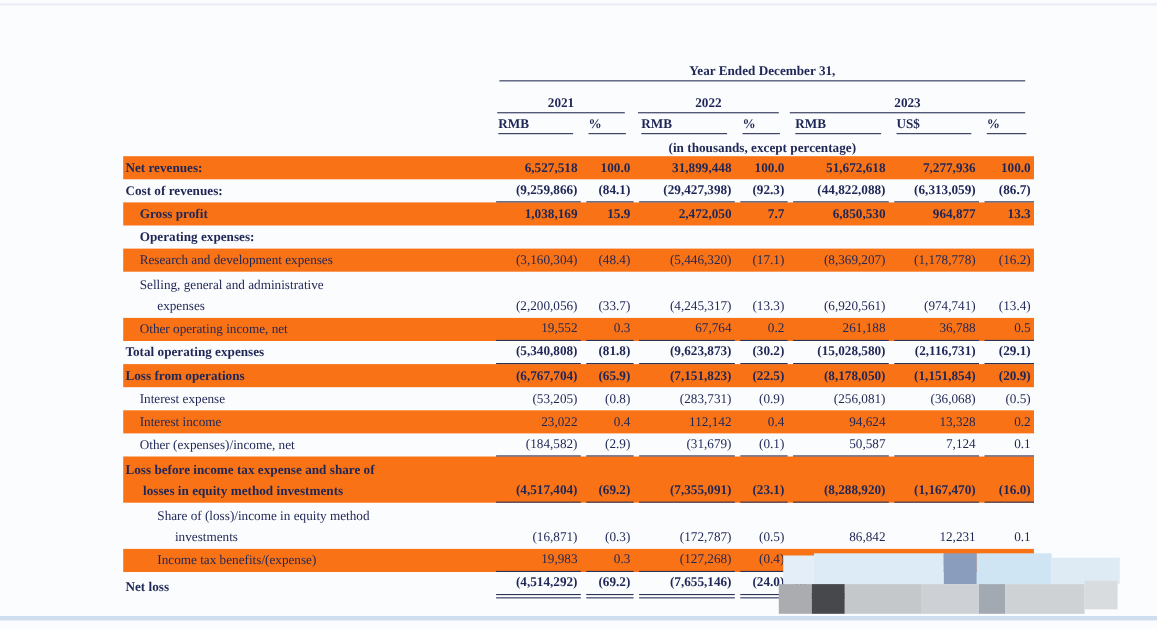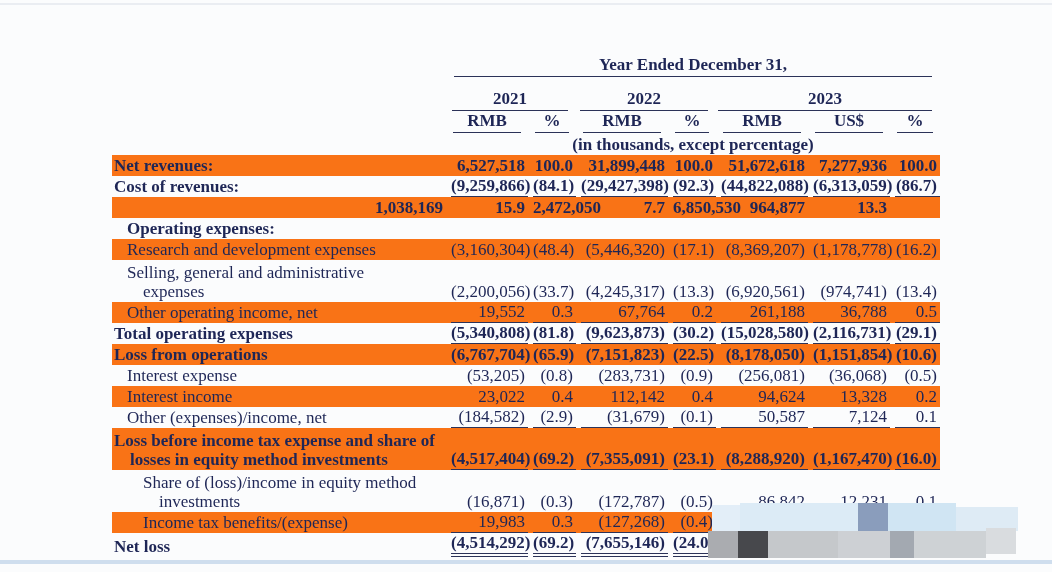--- a/index.html
+++ b/index.html
@@ -5,34 +5,34 @@
   html,body{margin:0;padding:0;}
   body{
     width:1052px;height:572px;position:relative;overflow:hidden;
     background:#fbfcfd;
     font-family:"Liberation Serif","DejaVu Serif",serif;
     color:#1e2656;
   }
   .top-line{position:absolute;left:0;top:3px;width:1052px;height:2px;background:#eaedf2;}
   .bottom-strip{position:absolute;left:0;top:560px;width:1052px;height:4px;background:#cfdeee;}
 
-  .doc{position:absolute;left:112px;top:55px;width:828px;font-size:17px;}
+  .doc{position:absolute;left:112px;top:55px;width:828px;font-size:12px;}
 
   .grid{display:grid;grid-template-columns:334px 82px 48px 92px 48px 92px 82px 50px;align-items:end;}
 
   
   .hrow{min-height:19px;}
   .spanner{grid-column:2 / 9;text-align:center;font-weight:bold;border-bottom:1.5px solid #2b3258;margin:0 8px;padding-bottom:1px;}
   .yrow{min-height:21px;}
   .ycell{text-align:center;font-weight:bold;border-bottom:1.5px solid #2b3258;padding-bottom:1px;}
   .y1{grid-column:2 / 4;margin:0 8px 0 6px;}
   .y2{grid-column:4 / 6;margin:0 8px 0 4px;}
   .y3{grid-column:6 / 9;margin:12px 8px 0 2px;}
   .chrow{min-height:19px;}
-  .ch{text-align:center;font-weight:bold;border-bottom:1.5px solid #2b3258;margin:0 7px;padding-bottom:1px;}
+  .ch{font-weight:bold;border-bottom:1.5px solid #2b3258;margin:0 7px;padding-bottom:1px;}
   .ch.c1{grid-column:2;}
   .noterow{min-height:20px;}
   .note{grid-column:2 / 9;text-align:center;font-weight:bold;padding-top:2px;}
 
   
   .trow{min-height:21px;}
   .trow.dbl{min-height:42px;}
   .trow.shaded{background:#f97316;}
   .lblcell{grid-column:1;line-height:19px;padding-bottom:1px;}
   .lblcell .l2{padding-left:16px;}
@@ -101,20 +101,23 @@
         </div>
         <div class="num u-s">(9,259,866)</div>
         <div class="num u-s">(84.1)</div>
         <div class="num u-s">(29,427,398)</div>
         <div class="num u-s">(92.3)</div>
         <div class="num u-s">(44,822,088)</div>
         <div class="num u-s">(6,313,059)</div>
         <div class="num u-s">(86.7)</div>
       </div>
       <div class="grid trow shaded bold">
+        <div class="lblcell ind1">
+          <div class="l1">Gross profit</div>
+        </div>
         <div class="num">1,038,169</div>
         <div class="num">15.9</div>
         <div class="num">2,472,050</div>
         <div class="num">7.7</div>
         <div class="num">6,850,530</div>
         <div class="num">964,877</div>
         <div class="num">13.3</div>
       </div>
       <div class="grid trow bold">
         <div class="lblcell ind1">
@@ -180,21 +183,21 @@
       <div class="grid trow shaded bold">
         <div class="lblcell ind0">
           <div class="l1">Loss from operations</div>
         </div>
         <div class="num">(6,767,704)</div>
         <div class="num">(65.9)</div>
         <div class="num">(7,151,823)</div>
         <div class="num">(22.5)</div>
         <div class="num">(8,178,050)</div>
         <div class="num">(1,151,854)</div>
-        <div class="num">(10.6)</div>
+        <div class="num">(20.9)</div>
       </div>
       <div class="grid trow">
         <div class="lblcell ind1">
           <div class="l1">Interest expense</div>
         </div>
         <div class="num">(53,205)</div>
         <div class="num">(0.8)</div>
         <div class="num">(283,731)</div>
         <div class="num">(0.9)</div>
         <div class="num">(256,081)</div>

